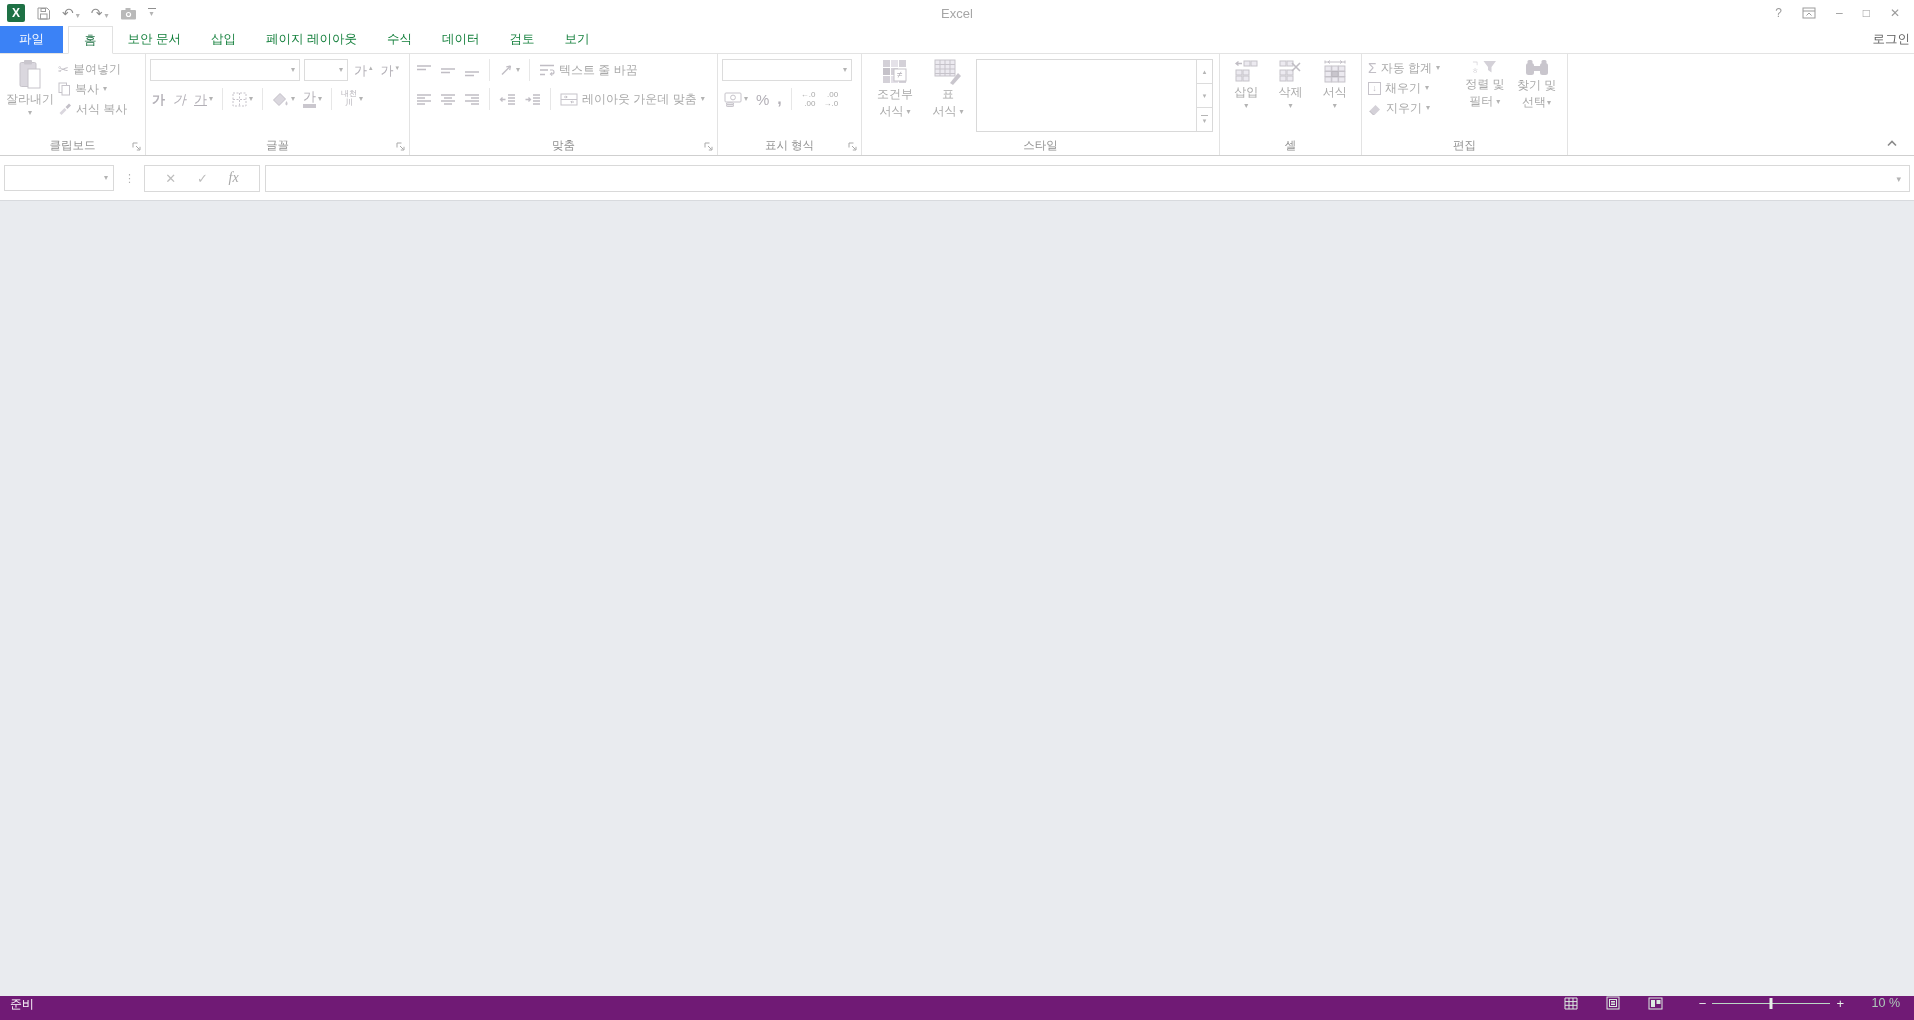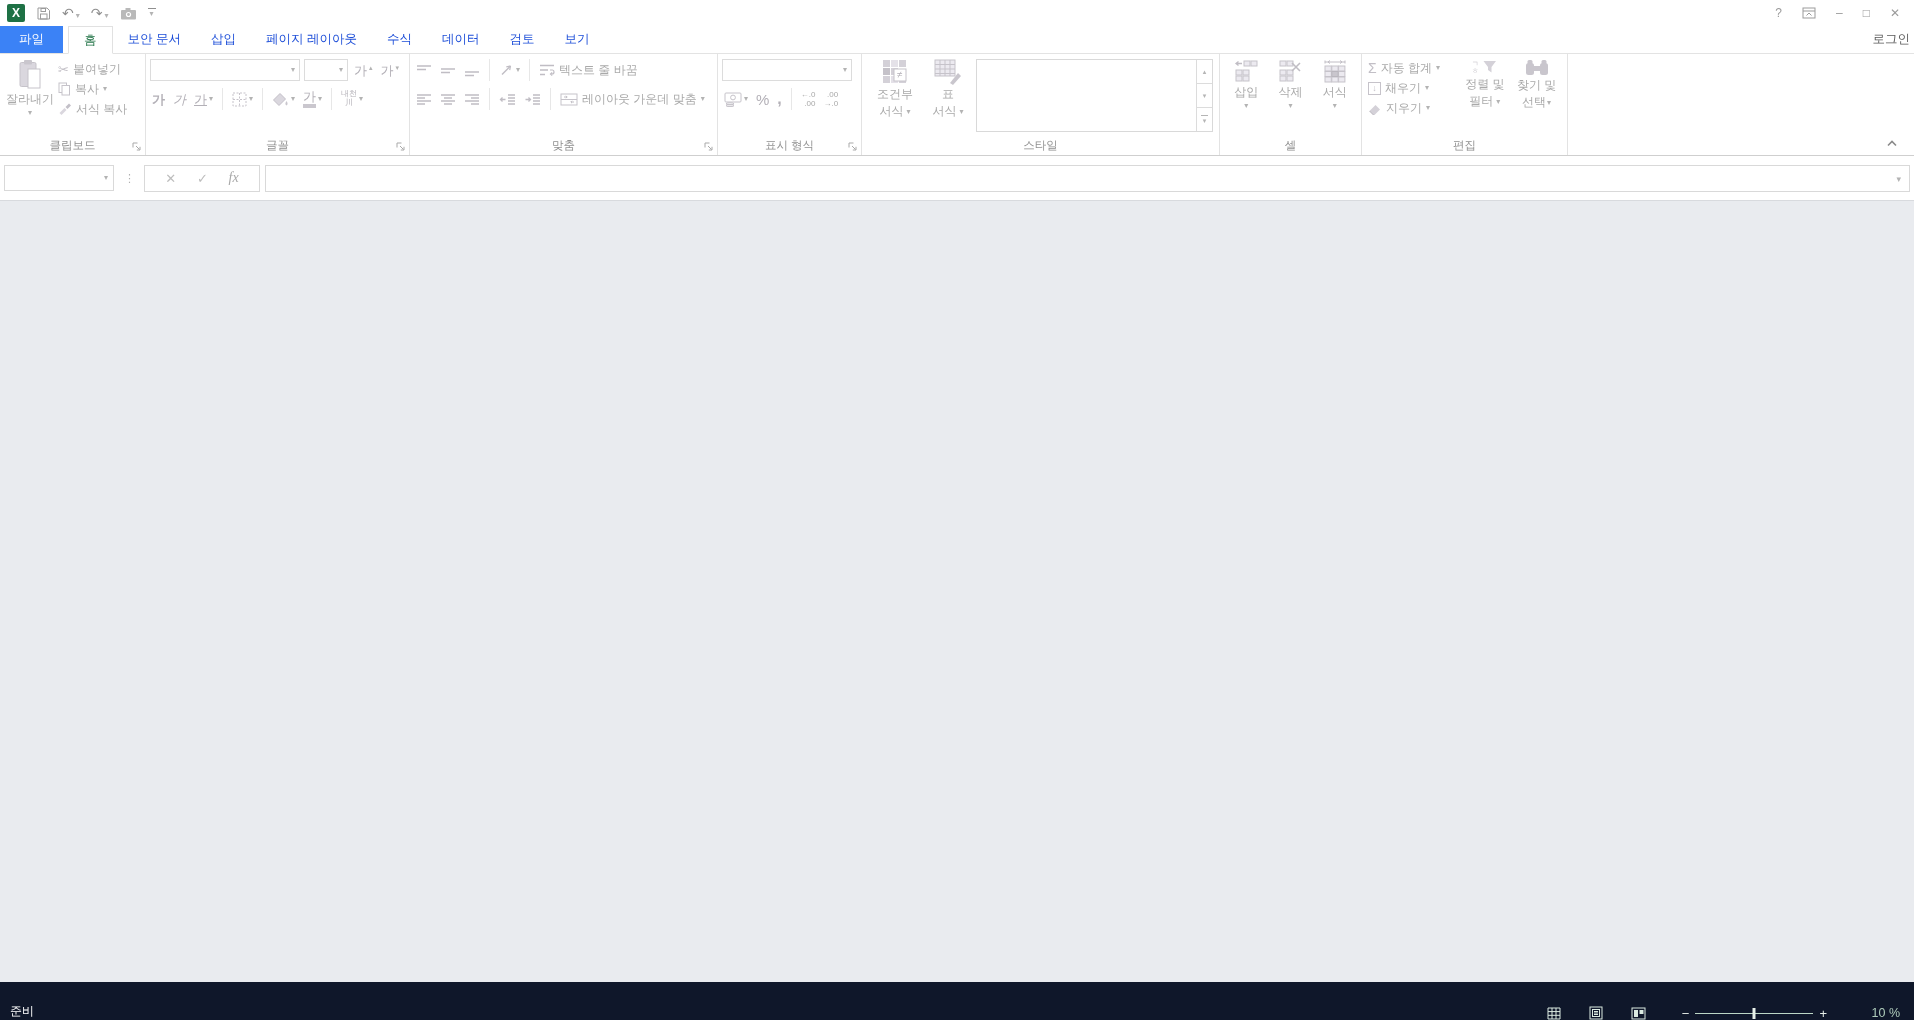--- a/index.html
+++ b/index.html
@@ -14,21 +14,21 @@
   .qbtn { color:#8f8f8f; font-size:14px; line-height:1; display:flex; align-items:flex-end; gap:2px; }
   .dd { font-size:8px; color:#b3b3b3; line-height:1; }
   .cq { display:flex; flex-direction:column; align-items:center; gap:1px; }
   .cq .bar1 { width:8px; height:1px; background:#8f8f8f; }
   .win-title { position:absolute; left:0; right:0; text-align:center; color:#a6a6a6; font-size:13px; pointer-events:none; }
   .wincontrols { margin-left:auto; display:flex; align-items:center; gap:20px; padding-right:14px; color:#9b9b9b; font-size:12px; z-index:2; }
 
   
   .tabrow { height:28px; display:flex; align-items:stretch; background:#fff; border-bottom:1px solid #e3e3e3; flex:0 0 auto; position:relative; }
   .file-tab { width:63px; background:#3b82f6; color:#fff; display:flex; align-items:center; justify-content:center; font-size:12.5px; }
-  .tab { padding:0 15px; display:flex; align-items:center; font-size:12.5px; color:#1d4ed8; }
+  .tab { padding:0 15px; display:flex; align-items:center; font-size:12.5px; color:#15803d; }
   .tab.active { background:#fff; color:#217346; border:1px solid #e1e1e1; border-bottom:1px solid #fff; margin-bottom:-1px; margin-left:5px; }
   .signin { margin-left:auto; display:flex; align-items:center; color:#595959; padding-right:4px; font-size:12.5px; }
 
   
   .ribbon { height:102px; background:#fff; border-bottom:1px solid #cfcfcf; display:flex; flex:0 0 auto; position:relative; }
   .group { position:relative; display:flex; flex-direction:column; border-right:1px solid #e3e3e3; flex:0 0 auto; }
   .gc { flex:1; display:flex; padding:3px 4px 0 4px; }
   .glabel { height:17px; line-height:15px; text-align:center; color:#909090; font-size:11.5px; flex:0 0 auto; }
   .launcher { position:absolute; right:3px; bottom:3px; }
   .bigbtn { display:flex; flex-direction:column; align-items:center; justify-content:flex-start; padding:2px 4px; gap:2px; color:#a9a9a9; }
@@ -64,30 +64,30 @@
   .dots { color:#b0b0b0; font-size:11px; margin:0 9px 0 10px; }
   .fxbox { width:116px; height:27px; border:1px solid #d9d9d9; display:flex; align-items:center; justify-content:space-around; padding:0 10px; }
   .fxbox .cancel { color:#bdbdbd; font-size:13px; }
   .fxbox .check { color:#bdbdbd; font-size:13px; }
   .fxbox .fx { color:#a9a9a9; font-size:14px; font-style:italic; font-family:"Liberation Serif","DejaVu Serif",serif; }
   .formula-input { flex:1; height:27px; border:1px solid #d9d9d9; margin-left:5px; position:relative; background:#fff; }
   .formula-input .dd { position:absolute; right:8px; top:9px; font-size:9px; }
 
   
   .canvas { flex:1; background:#e9ebef; border-top:1px solid #d8dade; }
-  .statusbar { height:38px; background:#0f172a; display:flex; align-items:flex-end; color:#fff; flex:0 0 auto; }
+  .statusbar { height:24px; background:#701a75; display:flex; align-items:flex-start; color:#fff; flex:0 0 auto; }
   .status-left { padding-left:10px; font-size:12px; }
   .status-right { margin-left:auto; display:flex; align-items:center; gap:0; padding-right:14px; }
   .viewbtn { padding:0 14px; display:flex; align-items:center; }
   .zoomctl { display:flex; align-items:center; margin-left:16px; }
   .zminus,.zplus { color:#e8f1ea; font-size:13px; line-height:1; padding:0 6px; }
   .ztrack { width:118px; height:11px; position:relative; display:flex; align-items:center; }
   .ztrack .tline { width:100%; height:1px; background:#bcd7c6; }
   .zthumb { position:absolute; left:50%; top:0; width:3px; height:11px; background:#e8f1ea; transform:translateX(-50%); }
-  .zoomlabel { color:#aecbba; font-size:12.5px; margin-left:31px; min-width:36px; text-align:right; }
+  .zoomlabel { color:#aecbba; font-size:12.5px; margin-left:14px; min-width:36px; text-align:right; }
   svg { display:block; }
 </style>
 </head>
 <body>
 
 <div class="window">
 
   <div class="titlebar">
     <div class="qat">
       <div class="xlogo">
@@ -114,20 +114,21 @@
             <rect x="5.5" y="1" width="5" height="2.5" fill="#b9b9b9"></rect>
             <circle cx="8.5" cy="7.5" r="2.6" fill="#fff"></circle>
             <circle cx="8.5" cy="7.5" r="1.4" fill="#b9b9b9"></circle>
           </svg>
       </div>
       <div class="cq">
         <div class="bar1"></div>
         <span class="dd">▾</span>
       </div>
     </div>
+    <div class="win-title">Excel</div>
     <div class="wincontrols">
       <span>?</span>
       <svg width="14" height="12" viewBox="0 0 14 12">
           <rect x="1" y="1" width="12" height="10" fill="none" stroke="#9b9b9b"></rect>
           <path d="M1 4 H13" stroke="#9b9b9b"></path>
           <path d="M4.5 8.5 L7 6 L9.5 8.5" fill="none" stroke="#9b9b9b"></path>
         </svg>
       <span>–</span>
       <span>□</span>
       <span>✕</span>

